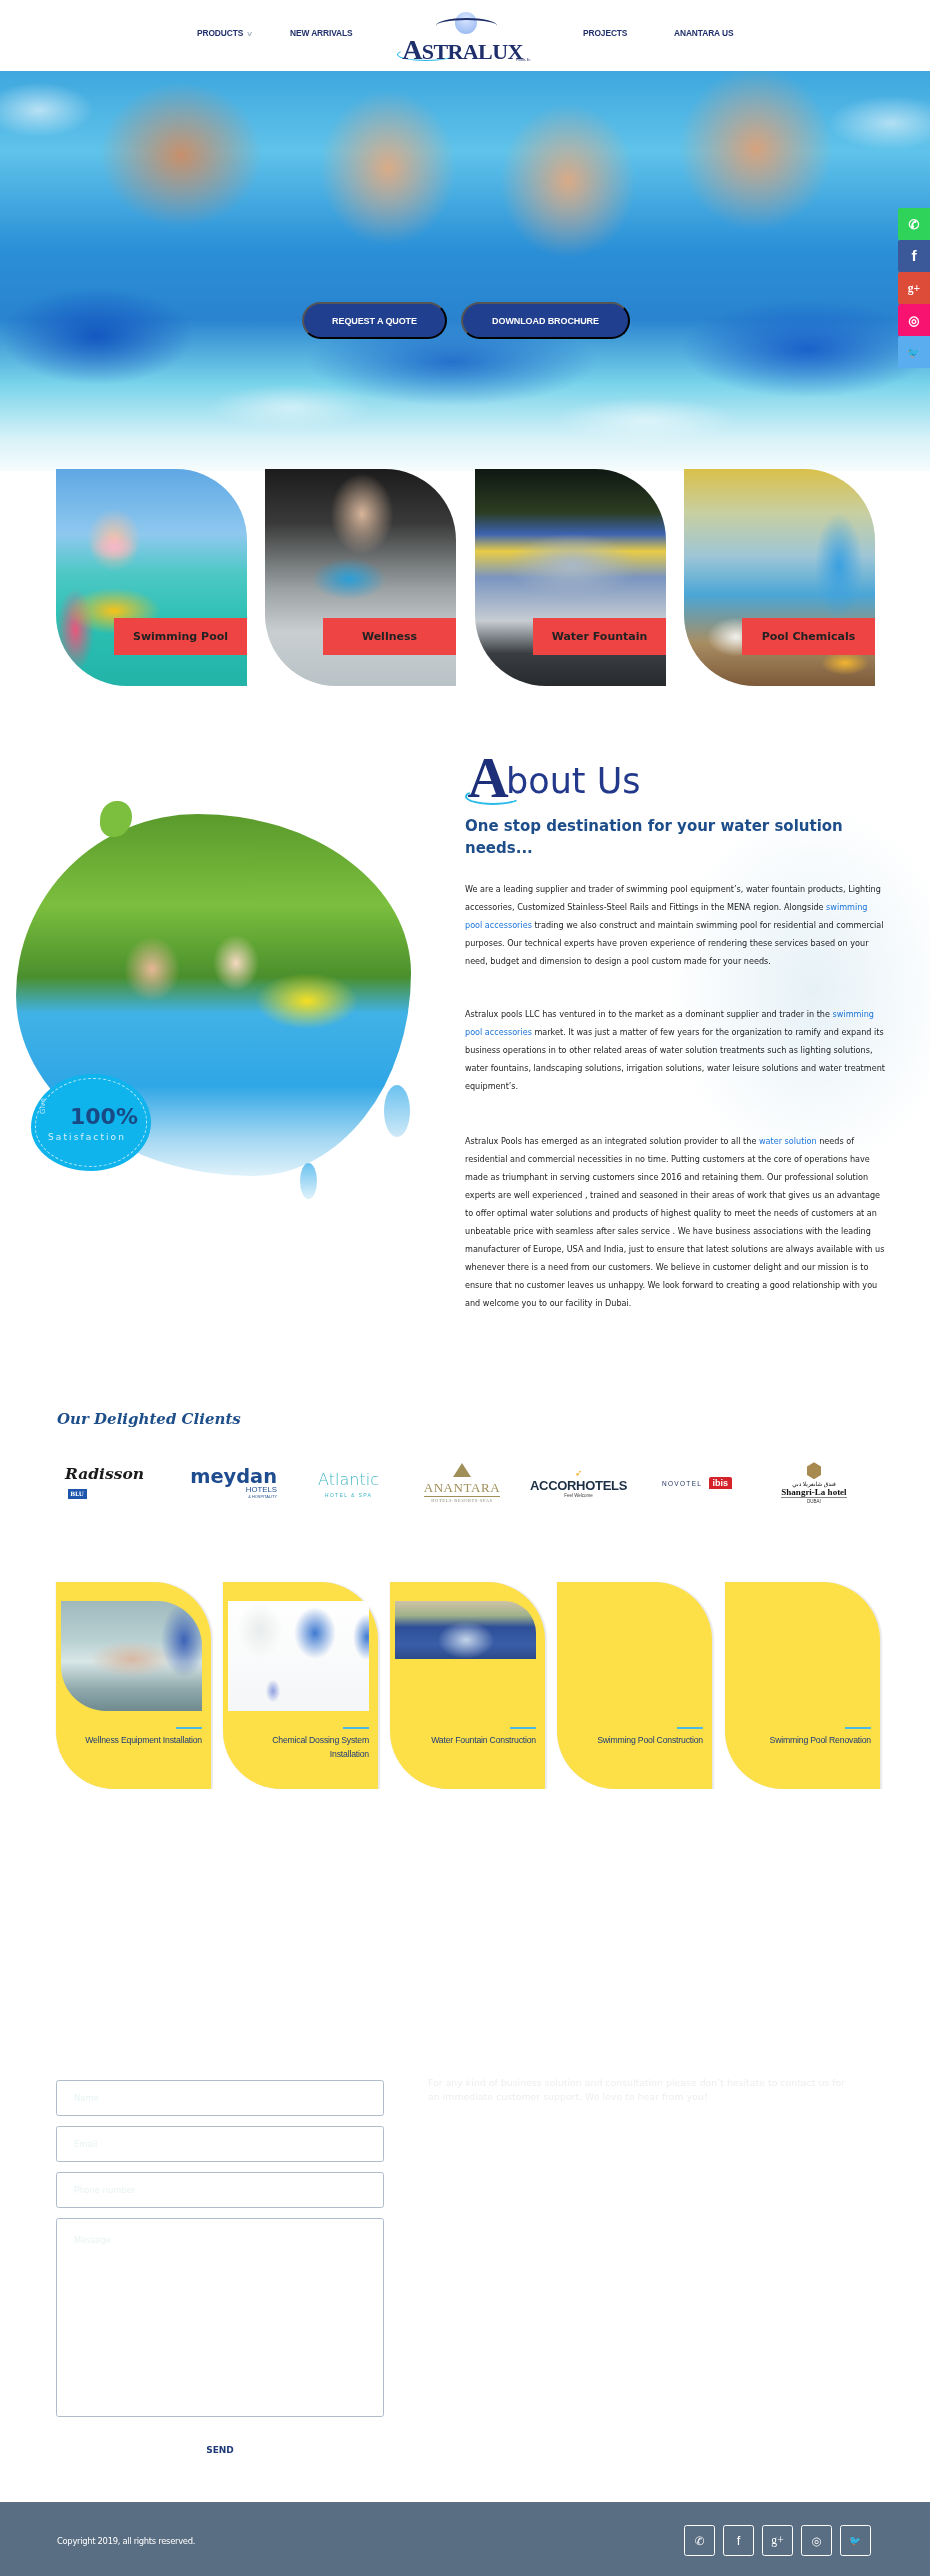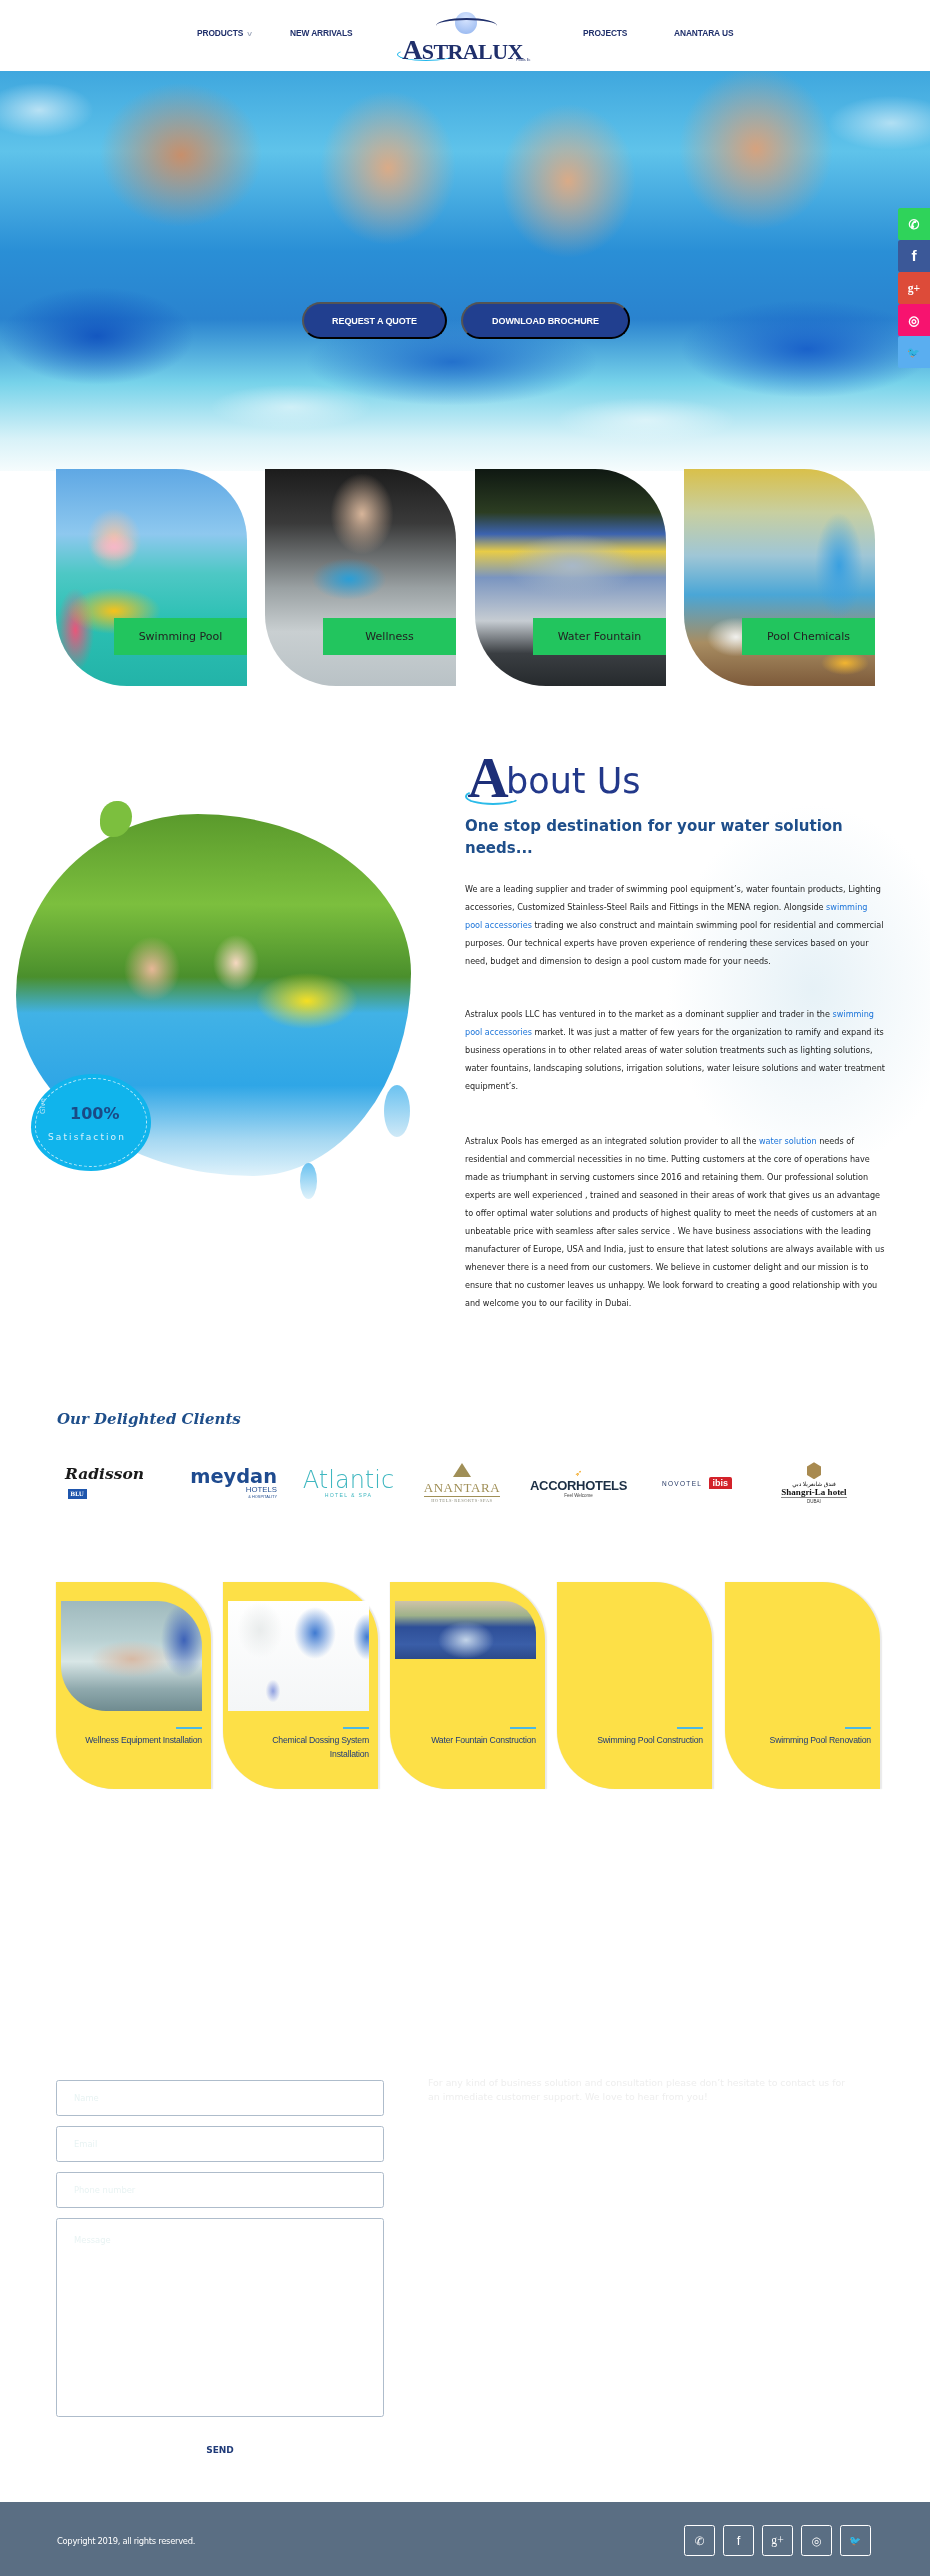--- a/index.html
+++ b/index.html
@@ -40,21 +40,21 @@
   .hero-btn.quote { left: 302px; width: 145px; }
   .hero-btn.brochure { left: 461px; width: 169px; }
 
   
   .social-float { position: absolute; top: 208px; right: 0; width: 32px; z-index: 6; }
   .social-float .sf { width: 32px; height: 32px; display: flex; align-items: center; justify-content: center; color: #fff; font-size: 13px; font-weight: bold; border-radius: 2.6px 0 0 2.6px; cursor: pointer; }
 
   
   .cat-card { position: absolute; top: 469px; width: 191px; height: 217px; border-radius: 0 71px 0 71px; overflow: hidden; cursor: pointer; }
   .cat-img { position: absolute; inset: 0; }
-  .cat-label { position: absolute; left: 58px; top: 149px; width: 133px; height: 37px; background: #22c55e; display: flex; align-items: center; justify-content: center; font-family: "DejaVu Sans", sans-serif; font-size: 11px; color: #222; }
+  .cat-label { position: absolute; left: 58px; top: 149px; width: 133px; height: 37px; background: #ef4444; display: flex; align-items: center; justify-content: center; font-family: "DejaVu Sans", sans-serif; font-size: 11px; color: #222; font-weight: bold; }
   .cat-1 .cat-img { background:
       radial-gradient(ellipse 32px 19.4px at 58px 78px, #f6b7c8, rgba(246,183,200,0) 75%),
       radial-gradient(ellipse 39px 45px at 58px 71px, #f2c2a4, rgba(242,194,164,0) 70%),
       radial-gradient(ellipse 65px 32px at 58px 142px, #f7c21a, rgba(247,194,26,0) 72%),
       radial-gradient(ellipse 26px 58px at 19.4px 161px, #e9567a, rgba(233,86,122,0) 72%),
       linear-gradient(180deg, #5fa8e4 0%, #8ec8ef 30%, #4ec8c5 48%, #2bc0b3 70%, #23b3a8 100%); }
   .cat-2 .cat-img { background:
       radial-gradient(ellipse 45px 58px at 97px 45px, #d7b59a, rgba(215,181,154,0) 70%),
       radial-gradient(ellipse 52px 29px at 84px 110px, #2b9ed6, rgba(43,158,214,0) 72%),
       linear-gradient(180deg, #1c1c1c 0%, #3a3a3a 25%, #9aa1a3 55%, #c9cfd1 75%, #b9c2c6 100%); }
@@ -77,21 +77,21 @@
       radial-gradient(ellipse 39px 45px at 136px 155px, #e6b797, rgba(230,183,151,0) 72%),
       radial-gradient(ellipse 32px 39px at 220px 149px, #f6d8c1, rgba(246,216,193,0) 72%),
       radial-gradient(ellipse 71px 39px at 291px 187px, #f5df22, rgba(245,223,34,0) 72%),
       linear-gradient(180deg, #5a9a2c 0%, #7cbf3e 25%, #4a8f2c 45%, #41b2e6 55%, #2fa6e6 75%, #a6d8f2 90%, #dff2fb 100%); }
   .about-blob .drop1 { position: absolute; left: 84px; top: 0px; width: 32px; height: 36px; border-radius: 55% 45% 60% 40%; background: #7cbf3e; }
   .about-blob .drop2 { position: absolute; left: 368px; top: 284px; width: 26px; height: 52px; border-radius: 50%; background: linear-gradient(180deg, #6bc2f0, #cfe9f7); }
   .about-blob .drop3 { position: absolute; left: 284px; top: 362px; width: 17px; height: 36px; border-radius: 50%; background: linear-gradient(180deg, #6bc2f0, #dff2fb); }
   .satisfaction { position: absolute; left: 31px; top: 1074px; width: 120px; height: 97px; border-radius: 52% 48% 50% 50% / 55% 50% 50% 45%; background: #10b4ec; }
   .satisfaction .ring { position: absolute; inset: 3.9px; border: 1px dashed rgba(255,255,255,0.7); border-radius: inherit; }
   .sat-give { position: absolute; left: 7.8px; top: 40px; font-family: "DejaVu Sans", sans-serif; font-size: 7px; color: #bfe6f7; transform: rotate(-90deg); transform-origin: left top; }
-  .sat-value { position: absolute; left: 39px; top: 30px; font-family: "DejaVu Sans", sans-serif; font-weight: bold; font-size: 16px; color: #1a4a86; }
+  .sat-value { position: absolute; left: 39px; top: 30px; font-family: "DejaVu Sans", sans-serif; font-weight: bold; font-size: 22px; color: #1a4a86; }
   .sat-label { position: absolute; left: 17px; top: 58px; font-family: "DejaVu Sans", sans-serif; font-size: 9px; letter-spacing: 2.1px; color: #d8f1fb; }
 
   .about-title-wrap { position: absolute; left: 465px; top: 749px; width: 258px; height: 65px; }
   .about-title-A { position: absolute; left: 2.6px; top: 0; font-family: "Liberation Serif", serif; font-weight: bold; font-size: 57px; color: #1d2f78; line-height: 57px; }
   .about-title-rest { position: absolute; left: 41px; top: 13px; font-family: "DejaVu Sans", sans-serif; font-size: 35px; color: #22388a; line-height: 39px; }
   .about-swoosh { position: absolute; left: 0; top: 39px; width: 56px; height: 17px; border-radius: 50%; border: 2.6px solid #2bbbe9; border-top-color: transparent; border-right-color: transparent; }
   .about-subtitle { position: absolute; left: 465px; top: 815px; width: 388px; font-family: "DejaVu Sans", sans-serif; font-size: 15px; line-height: 22px; color: #1e4e8a; }
   .about-para { position: absolute; left: 465px; width: 420px; font-family: "DejaVu Sans", sans-serif; font-size: 8.1px; line-height: 18px; color: #222; }
   .about-para .lnk { color: #1a73d9; cursor: pointer; }
   .p1 { top: 880px; } .p2 { top: 1005px; } .p3 { top: 1132px; }
@@ -100,21 +100,21 @@
   .clients-title { position: absolute; left: 57px; top: 1410px; font-family: "DejaVu Serif", serif; font-style: italic; font-size: 15px; color: #1e4e8a; }
   .client-logo { position: absolute; top: 1457px; height: 52px; display: flex; flex-direction: column; align-items: center; justify-content: center; }
   .cl-radisson { left: 65px; width: 97px; }
   .cl-radisson .name { font-family: "DejaVu Serif", serif; font-style: italic; font-weight: bold; font-size: 15.5px; color: #1a1a1a; }
   .cl-radisson .badge { display: inline-block; background: #1f56ad; color: #fff; font-size: 5.8px; padding: 1.9px 2.6px; margin-left: 2.6px; vertical-align: middle; font-style: normal; }
   .cl-meydan { left: 187px; width: 90px; align-items: flex-end; }
   .cl-meydan .name { font-family: "DejaVu Sans", sans-serif; font-weight: bold; font-size: 19.4px; color: #1f4b8f; line-height: 19.4px; }
   .cl-meydan .sub { font-size: 7.8px; color: #1f4b8f; line-height: 8.4px; }
   .cl-meydan .sub2 { font-size: 3.9px; color: #1f4b8f; }
   .cl-atlantic { left: 300px; width: 97px; }
-  .cl-atlantic .name { font-family: "DejaVu Sans", sans-serif; font-weight: 300; font-size: 24px; color: #3fb7c0; line-height: 24.5px; }
+  .cl-atlantic .name { font-family: "DejaVu Sans", sans-serif; font-weight: 300; font-size: 16px; color: #3fb7c0; line-height: 24.5px; }
   .cl-atlantic .sub { font-size: 5.2px; color: #3fb7c0; letter-spacing: 1.3px; }
   .cl-anantara { left: 417px; width: 90px; }
   .cl-anantara .mark { width: 0; height: 0; border-left: 9px solid transparent; border-right: 9px solid transparent; border-bottom: 14px solid #a08f57; margin-bottom: 2.6px; }
   .cl-anantara .name { font-family: "Liberation Serif", serif; font-size: 13px; color: #a08f57; letter-spacing: 0.6px; border-bottom: 0.6px solid #a08f57; }
   .cl-anantara .sub { font-family: "Liberation Serif", serif; font-size: 4.5px; color: #8a8a7a; letter-spacing: 0.6px; margin-top: 1.3px; }
   .cl-accor { left: 530px; width: 97px; }
   .cl-accor .mark { color: #f2a51b; font-size: 9px; }
   .cl-accor .name { font-family: "Liberation Sans", sans-serif; font-weight: bold; font-size: 13px; color: #1c2f45; letter-spacing: -0.3px; }
   .cl-accor .sub { font-size: 4.5px; color: #444; }
   .cl-novotel { left: 652px; width: 90px; flex-direction: row; gap: 6.5px; }

